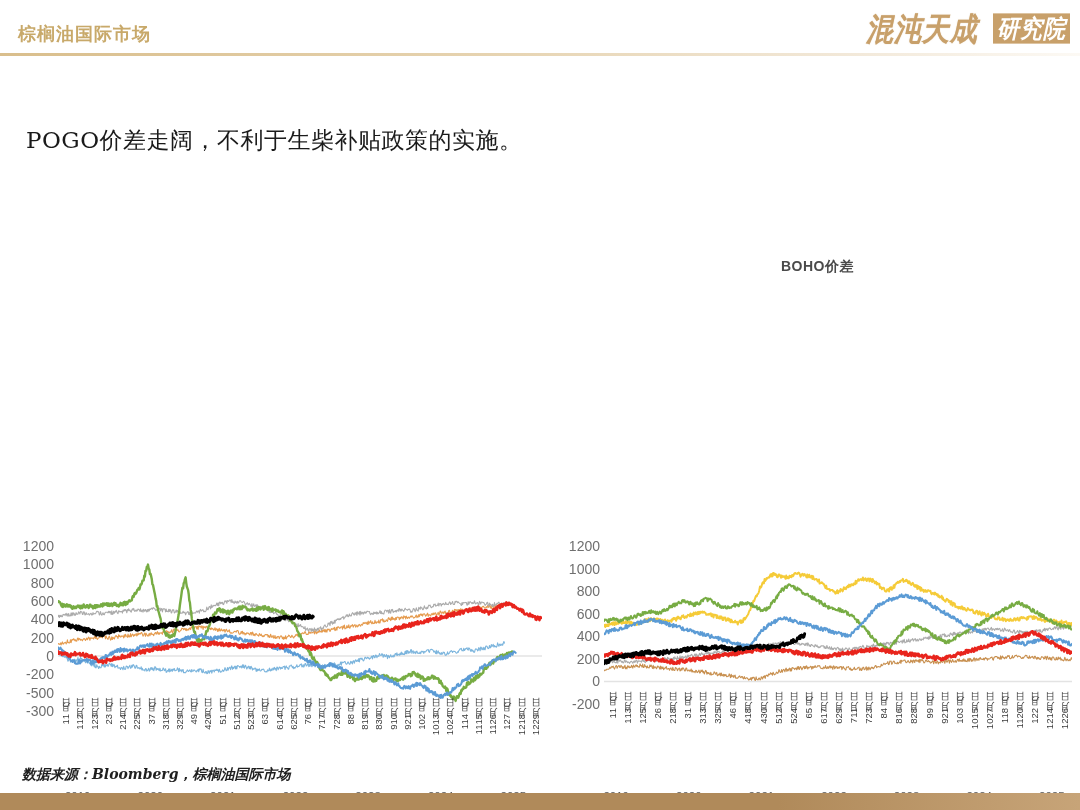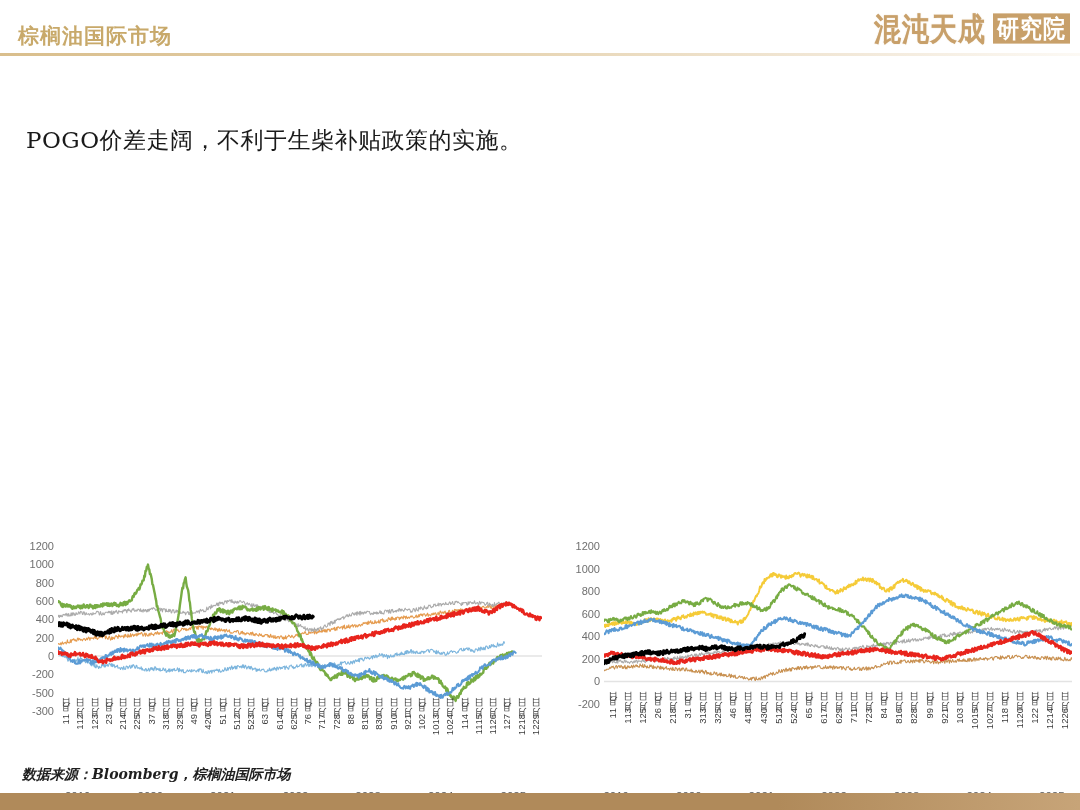--- a/index.html
+++ b/index.html
@@ -7,28 +7,28 @@
     width:1080px;height:810px;
     background:#ffffff;
     font-family:"Liberation Sans","DejaVu Sans",sans-serif;
     overflow:hidden;position:relative;
   }
   
   .header{position:absolute;left:0;top:0;width:1080px;height:58px;}
   .header-title{
     position:absolute;left:18px;top:22px;
     font-family:"DejaVu Serif","Liberation Serif",serif;
-    font-size:21px;font-weight:700;color:#C8A96A;letter-spacing:1px;
+    font-size:18px;font-weight:700;color:#C8A96A;letter-spacing:1px;
     white-space:nowrap;
   }
   .header-rule{
     position:absolute;left:0;top:53px;width:1080px;height:3px;
     background:linear-gradient(to right,#D9BE8C 0%,#E6D3B0 45%,#F2E8D8 78%,#FCF9F4 100%);
   }
-  .logo{position:absolute;right:10px;top:6px;height:44px;display:flex;align-items:center;gap:3px;}
+  .logo{position:absolute;right:10px;top:6px;height:44px;display:flex;align-items:center;gap:11px;font-style:italic;}
   .logo-ch{
     font-family:"DejaVu Serif","Liberation Serif",serif;
     font-size:27px;font-weight:700;color:#C8A06A;
     letter-spacing:1px;line-height:1;
     transform:scaleY(1.18);
     text-shadow:0 0 1px rgba(200,160,106,.6);
   }
   .logo-box{
     background:#C8A06A;color:#ffffff;
     font-family:"DejaVu Serif","Liberation Serif",serif;
@@ -41,21 +41,21 @@
     position:absolute;left:26px;top:125px;
     font-family:"DejaVu Serif","Liberation Serif",serif;
     font-size:23px;color:#1a1a1a;white-space:nowrap;letter-spacing:.5px;
   }
   
   .chart{position:absolute;}
   .chart-title{
     position:absolute;width:100%;top:0;text-align:center;
     font-size:14px;font-weight:700;color:#4a4a4a;letter-spacing:.5px;
   }
-  .ylabels{position:absolute;text-align:right;font-size:11px;color:#6f6f6f;}
+  .ylabels{position:absolute;text-align:right;font-size:14px;color:#6f6f6f;}
   .ylabel{position:absolute;right:0;transform:translateY(-50%);white-space:nowrap;}
   .plot{position:absolute;overflow:hidden;background:#fff;}
   .plot svg{display:block;}
   .xlabels{position:absolute;}
   .xlabel{
     position:absolute;top:0;
     font-size:9.5px;color:#3b3b3b;
     writing-mode:vertical-rl;
     transform:rotate(180deg);
     white-space:nowrap;letter-spacing:0px;
@@ -177,20 +177,21 @@
         <span class="legend-label">2024</span>
       </div>
       <div class="legend-item">
         <div class="legend-swatch" style="background: rgb(0, 0, 0); height: 3.2px;"></div>
         <span class="legend-label">2025</span>
       </div>
     </div>
 </div>
 
 <div class="chart" id="chart-boho" style="left:560px;top:258px;width:515px;height:300px;">
+  <div class="chart-title">BOHO价差</div>
   <div class="ylabels" id="boho-ylabels" style="left: 0px; top: 288px; width: 40px; height: 158px;">
       <div class="ylabel" style="top: 0px;">1200</div>
       <div class="ylabel" style="top: 22.5714px;">1000</div>
       <div class="ylabel" style="top: 45.1429px;">800</div>
       <div class="ylabel" style="top: 67.7143px;">600</div>
       <div class="ylabel" style="top: 90.2857px;">400</div>
       <div class="ylabel" style="top: 112.857px;">200</div>
       <div class="ylabel" style="top: 135.429px;">0</div>
       <div class="ylabel" style="top: 158px;">-200</div>
     </div>

